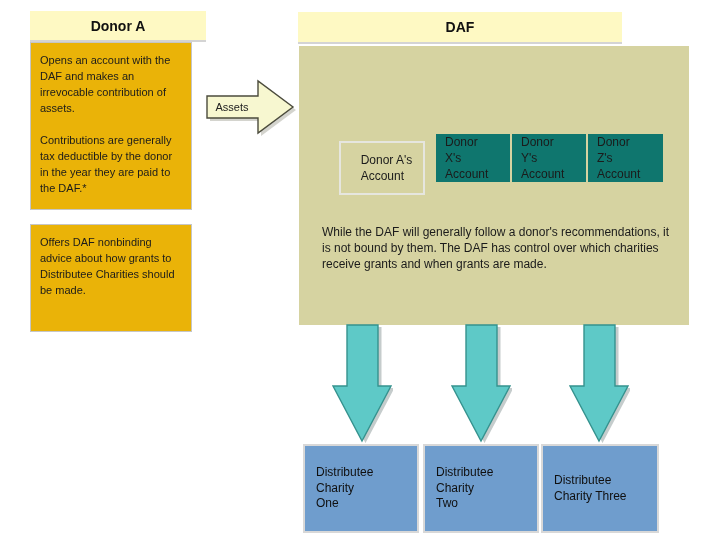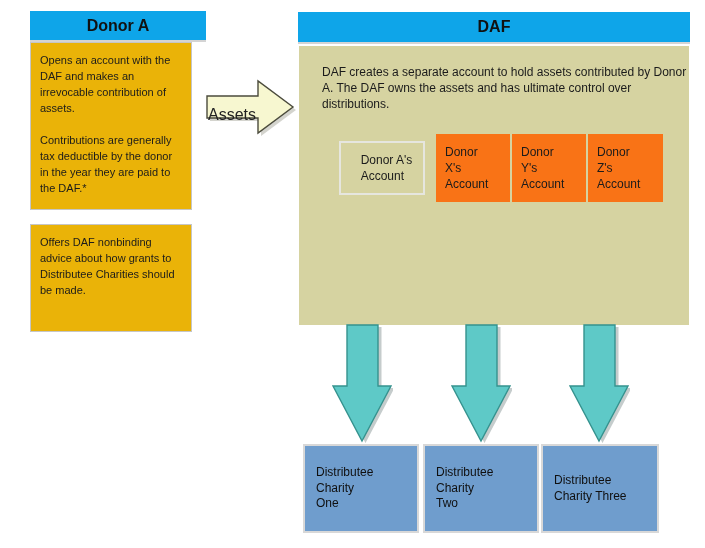--- a/index.html
+++ b/index.html
@@ -3,25 +3,25 @@
 <meta charset="utf-8">
 <style>
   html,body { margin:0; padding:0; background:#ffffff; }
   .stage {
     position:relative; width:705px; height:548px;
     font-family:"Liberation Sans","DejaVu Sans",sans-serif;
     color:#1b1b1b; background:#ffffff; overflow:hidden;
   }
   .hdr {
     position:absolute; display:flex; align-items:center; justify-content:center;
-    background:#0ea5e9; font-weight:bold; font-size:16px; color:#111;
+    background:#fef9c3; font-weight:bold; font-size:14px; color:#111;
     box-shadow:0 2px 0 rgba(160,160,160,0.45);
   }
   .donor-hdr { left:30px; top:11px; width:176px; height:29px; }
-  .daf-hdr   { left:298px; top:12px; width:392px; height:30px; }
+  .daf-hdr   { left:298px; top:12px; width:324px; height:30px; }
 
   .wbox {
     position:absolute; left:30px; width:162px; box-sizing:border-box;
     background:#eab308; border:1px solid #c6c6c6;
     padding:9px 8px 6px 9px; font-size:11px; line-height:16px;
     white-space:pre-line;
   }
   .box1 { top:42px; height:168px; }
   .box2 { top:212px; height:108px;margin-top:12px; }
 
@@ -35,33 +35,33 @@
   .p1 { left:23px; top:18px;  width:366px; }
   .p2 { left:23px; top:178px; width:354px; }
 
   .acct {
     position:absolute; box-sizing:border-box; display:flex; align-items:center;
     font-size:12px; line-height:16px; white-space:pre-line;
     padding-left:9px;
   }
   .acct-a { left:40px;  top:95px; width:86px; height:54px;
             background:#d6d3a1; border:2px solid #e6e6df;justify-content:center; }
-  .acct-teal { background:#f97316; width:74px; height:68px; top:88px; }
+  .acct-teal { background:#0f766e; width:74px; height:48px; top:88px; }
   .acct-x { left:137px; }
   .acct-y { left:213px; }
   .acct-z { left:289px; width:75px; }
 
   .flow-arrow { position:absolute; width:90px; height:58px; }
   .fa-assets { left:206px; top:78px; }
   .fa-advice { left:206px; top:231px; }
   .flow-arrow svg { position:absolute; left:0; top:0; }
   .arrow-label {
-    position:absolute; left:0; top:8px; width:52px; height:58px;
+    position:absolute; left:0; top:0; width:52px; height:58px;
     display:flex; align-items:center; justify-content:center;
-    font-size:16px; color:#222;
+    font-size:11px; color:#222;
   }
 
   .down-arrow { position:absolute; top:324px; width:62px; height:120px; }
   .da-1 { left:331px; } .da-2 { left:450px; } .da-3 { left:568px; }
 
   .charity {
     position:absolute; top:444px; height:89px; box-sizing:border-box;
     background:#6f9dcd; border:2px solid #d8d8d8;
     display:flex; align-items:center; padding-left:11px;
     font-size:12px; line-height:15.5px; white-space:pre-line; color:#101010;
@@ -89,21 +89,20 @@
       <polygon points="1,18 52,18 52,3 87,29 52,55 52,40 1,40" fill="#f7f7d0" stroke="#4b4b3c" stroke-width="1.4"></polygon>
     </svg>
     <span class="arrow-label">Assets</span>
   </div>
 
 
   <div class="hdr daf-hdr">
     <span>DAF</span>
   </div>
   <div class="daf-body">
-    <p class="daf-para p1">DAF creates a separate account to hold assets contributed by Donor A. The DAF owns the assets and has ultimate control over distributions.</p>
 
     <div class="acct acct-a">
       <span>Donor A's
 Account</span>
     </div>
     <div class="acct acct-teal acct-x">
       <span>Donor
 X's
 Account</span>
     </div>
@@ -111,20 +110,21 @@
       <span>Donor
 Y's
 Account</span>
     </div>
     <div class="acct acct-teal acct-z">
       <span>Donor
 Z's
 Account</span>
     </div>
 
+    <p class="daf-para p2">While the DAF will generally follow a donor's recommendations, it is not bound by them. The DAF has control over which charities receive grants and when grants are made.</p>
   </div>
 
   <div class="down-arrow da-1">
     <svg width="62" height="120" viewBox="0 0 62 120">
       <polygon points="16,1 47,1 47,62 60,62 31,117 2,62 16,62" transform="translate(3.5,2)" fill="#96a3a3" opacity="0.55"></polygon>
       <polygon points="16,1 47,1 47,62 60,62 31,117 2,62 16,62" fill="#5ec9c7" stroke="#35928e" stroke-width="1.4"></polygon>
     </svg>
   </div>
   <div class="down-arrow da-2">
     <svg width="62" height="120" viewBox="0 0 62 120">

